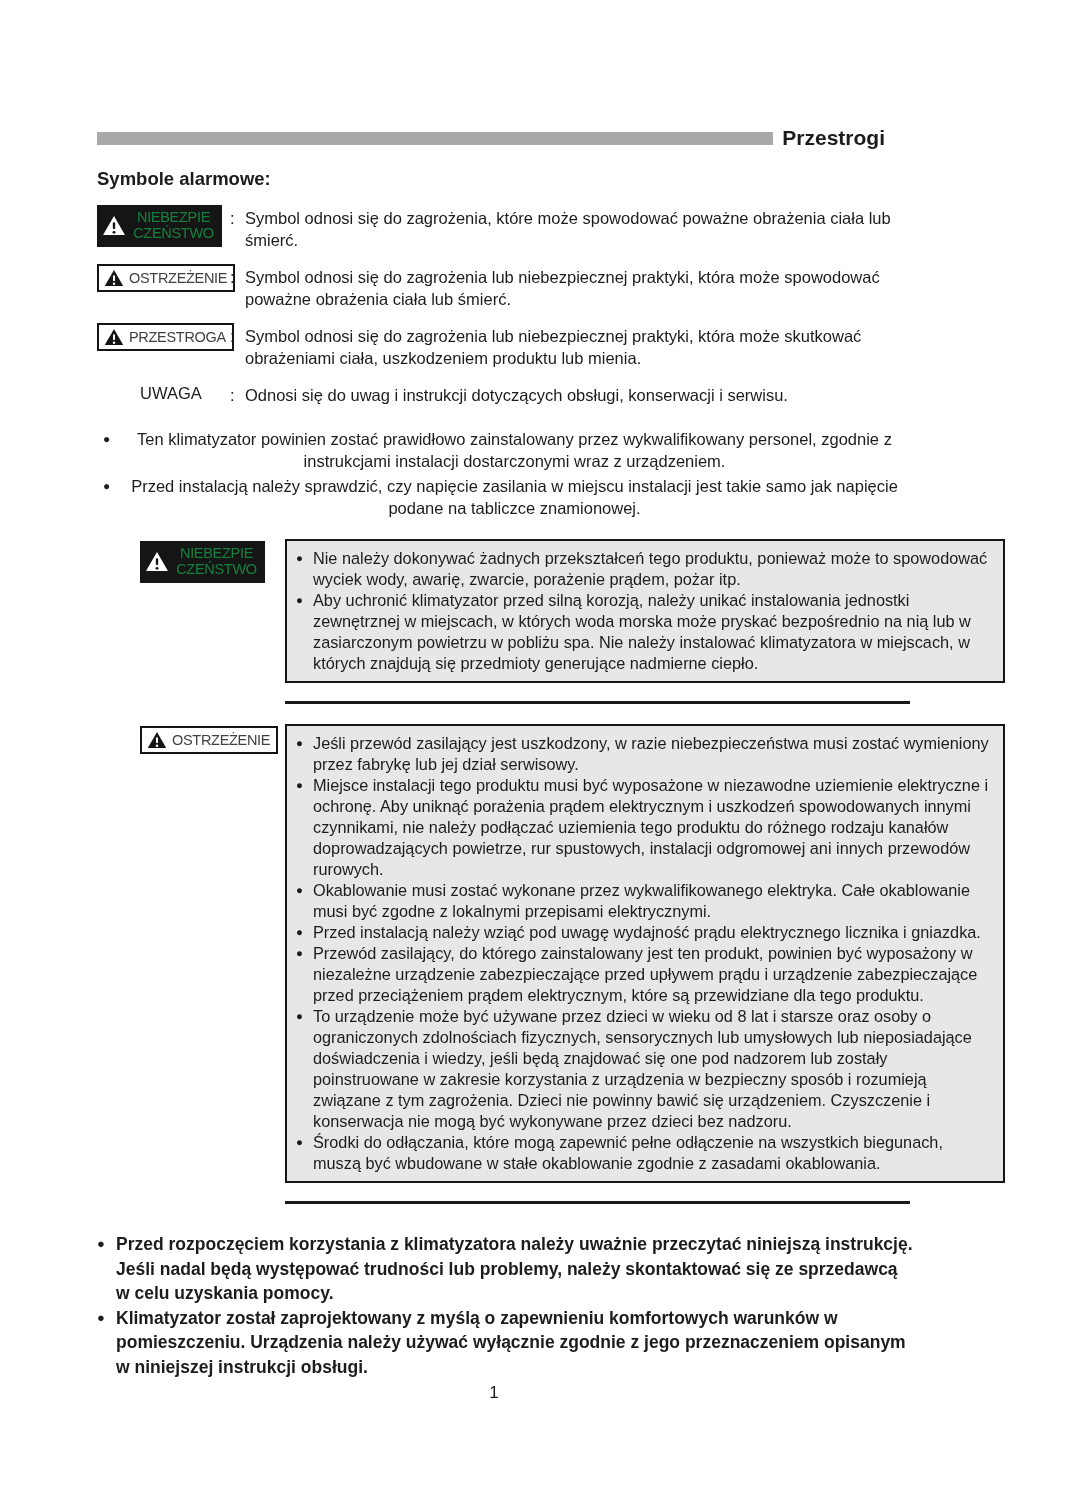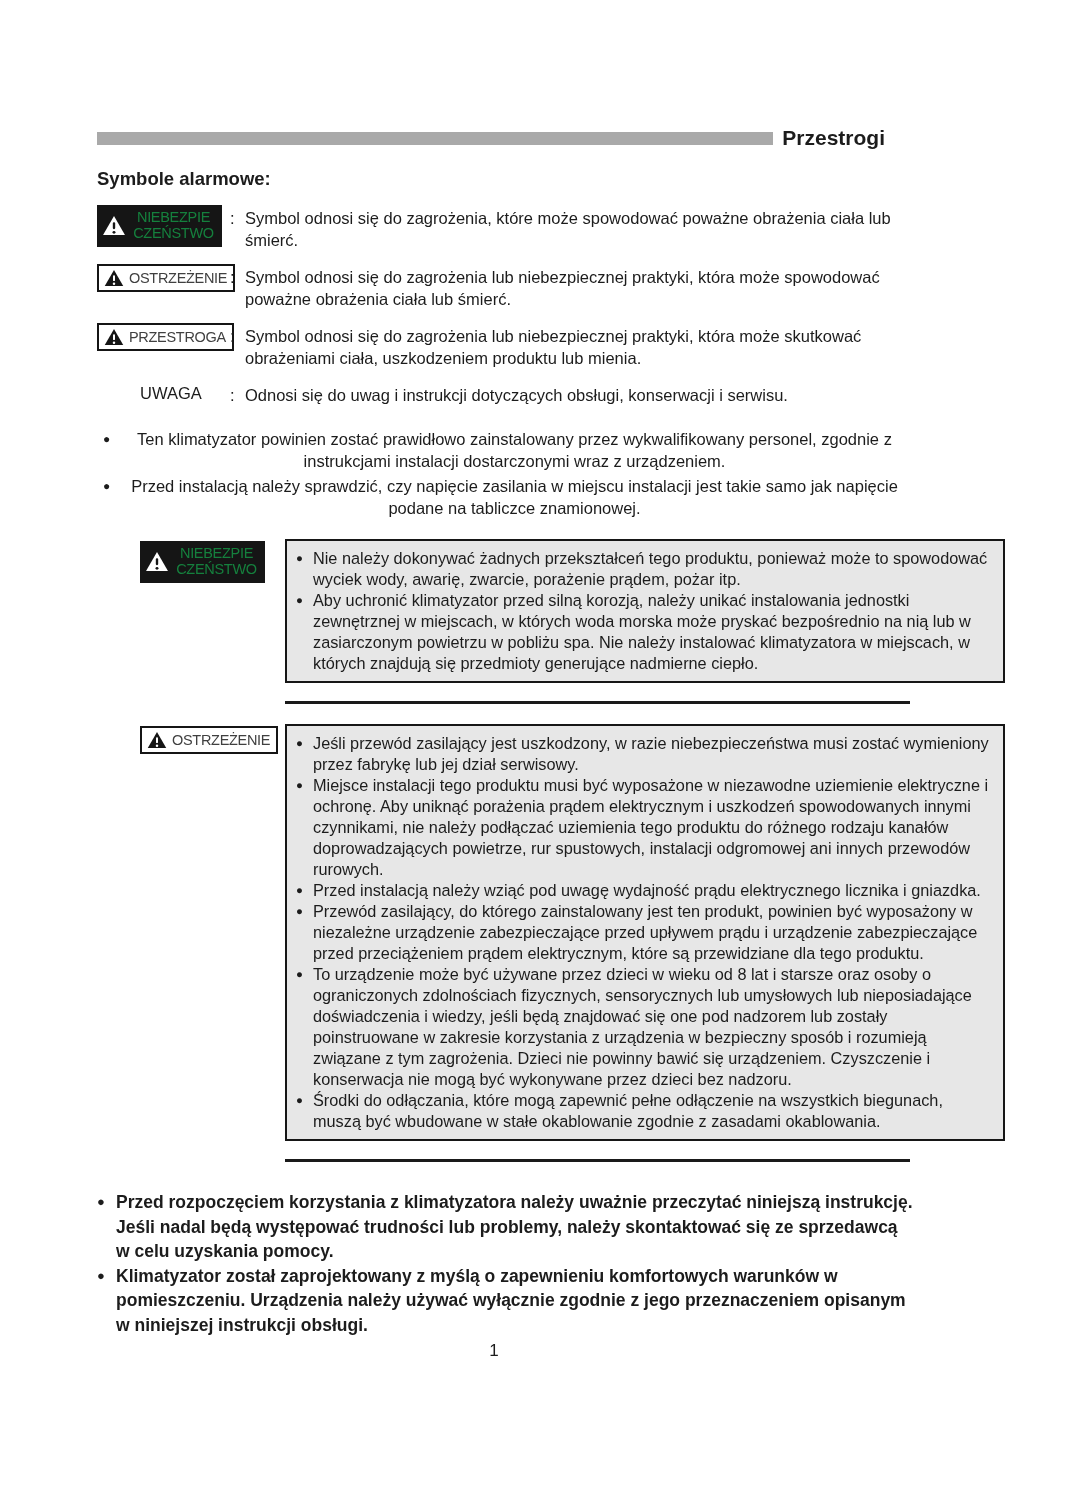--- a/index.html
+++ b/index.html
@@ -217,20 +217,24 @@
           <div class="bullet-item">
             <span class="bullet-marker"></span>
             <span class="bullet-text">Jeśli przewód zasilający jest uszkodzony, w razie niebezpieczeństwa musi zostać wymieniony przez fabrykę lub jej dział serwisowy.</span>
           </div>
           <div class="bullet-item">
             <span class="bullet-marker"></span>
             <span class="bullet-text">Miejsce instalacji tego produktu musi być wyposażone w niezawodne uziemienie elektryczne i ochronę. Aby uniknąć porażenia prądem elektrycznym i uszkodzeń spowodowanych innymi czynnikami, nie należy podłączać uziemienia tego produktu do różnego rodzaju kanałów doprowadzających powietrze, rur spustowych, instalacji odgromowej ani innych przewodów rurowych.</span>
           </div>
           <div class="bullet-item">
             <span class="bullet-marker"></span>
+            <span class="bullet-text">Okablowanie musi zostać wykonane przez wykwalifikowanego elektryka. Całe okablowanie musi być zgodne z lokalnymi przepisami elektrycznymi.</span>
+          </div>
+          <div class="bullet-item">
+            <span class="bullet-marker"></span>
             <span class="bullet-text">Przed instalacją należy wziąć pod uwagę wydajność prądu elektrycznego licznika i gniazdka.</span>
           </div>
           <div class="bullet-item">
             <span class="bullet-marker"></span>
             <span class="bullet-text">Przewód zasilający, do którego zainstalowany jest ten produkt, powinien być wyposażony w niezależne urządzenie zabezpieczające przed upływem prądu i urządzenie zabezpieczające przed przeciążeniem prądem elektrycznym, które są przewidziane dla tego produktu.</span>
           </div>
           <div class="bullet-item">
             <span class="bullet-marker"></span>
             <span class="bullet-text">To urządzenie może być używane przez dzieci w wieku od 8 lat i starsze oraz osoby o ograniczonych zdolnościach fizycznych, sensorycznych lub umysłowych lub nieposiadające doświadczenia i wiedzy, jeśli będą znajdować się one pod nadzorem lub zostały poinstruowane w zakresie korzystania z urządzenia w bezpieczny sposób i rozumieją związane z tym zagrożenia. Dzieci nie powinny bawić się urządzeniem. Czyszczenie i konserwacja nie mogą być wykonywane przez dzieci bez nadzoru.</span>
           </div>

